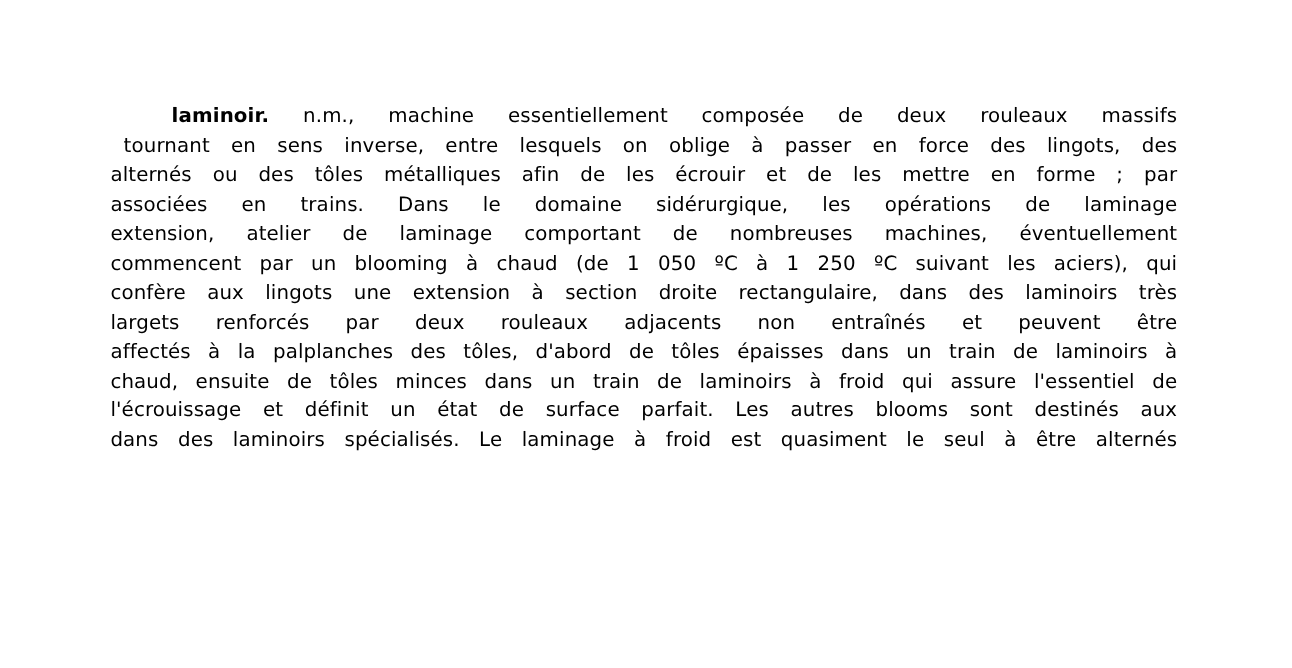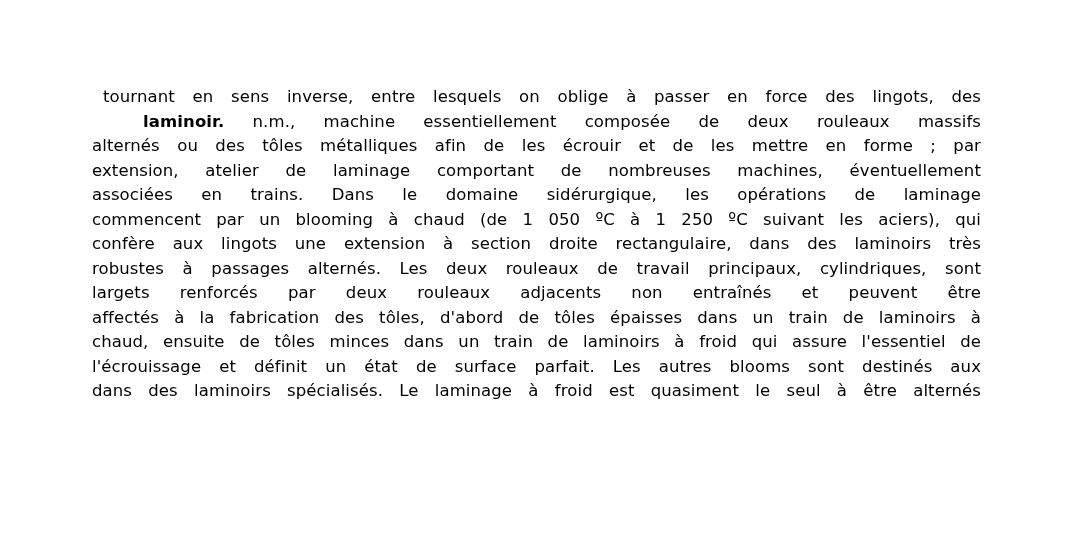--- a/index.html
+++ b/index.html
@@ -41,27 +41,26 @@
   }
   .term {
     font-weight: bold;
   }
 </style>
 </head>
 <body>
 
 <div class="page">
   <div class="textblock">
+    <div class="line indent-first"><span class="term">laminoir.</span> <span>n.m., machine essentiellement composée de deux rouleaux massifs</span></div>
     <div class="line indent-second">tournant en sens inverse, entre lesquels on oblige à passer en force des lingots, des</div>
-    <div class="line indent-first"><span class="term">laminoir.</span> <span>n.m., machine essentiellement composée de deux rouleaux massifs</span></div>
     <div class="line">alternés ou des tôles métalliques afin de les écrouir et de les mettre en forme ; par</div>
+    <div class="line">associées en trains. Dans le domaine sidérurgique, les opérations de laminage</div>
     <div class="line">extension, atelier de laminage comportant de nombreuses machines, éventuellement</div>
-    <div class="line">associées en trains. Dans le domaine sidérurgique, les opérations de laminage</div>
     <div class="line">commencent par un blooming à chaud (de 1 050 ºC à 1 250 ºC suivant les aciers), qui</div>
     <div class="line">confère aux lingots une extension à section droite rectangulaire, dans des laminoirs très</div>
-    <div class="line">robustes à passages alternés. Les deux rouleaux de travail principaux, cylindriques, sont</div>
     <div class="line">largets renforcés par deux rouleaux adjacents non entraînés et peuvent être</div>
-    <div class="line">affectés à la fabrication des tôles, d'abord de tôles épaisses dans un train de laminoirs à</div>
+    <div class="line">affectés à la palplanches des tôles, d'abord de tôles épaisses dans un train de laminoirs à</div>
     <div class="line">chaud, ensuite de tôles minces dans un train de laminoirs à froid qui assure l'essentiel de</div>
     <div class="line">l'écrouissage et définit un état de surface parfait. Les autres blooms sont destinés aux</div>
     <div class="line">dans des laminoirs spécialisés. Le laminage à froid est quasiment le seul à être alternés</div>
   </div>
 </div>
 
 </body></html>

